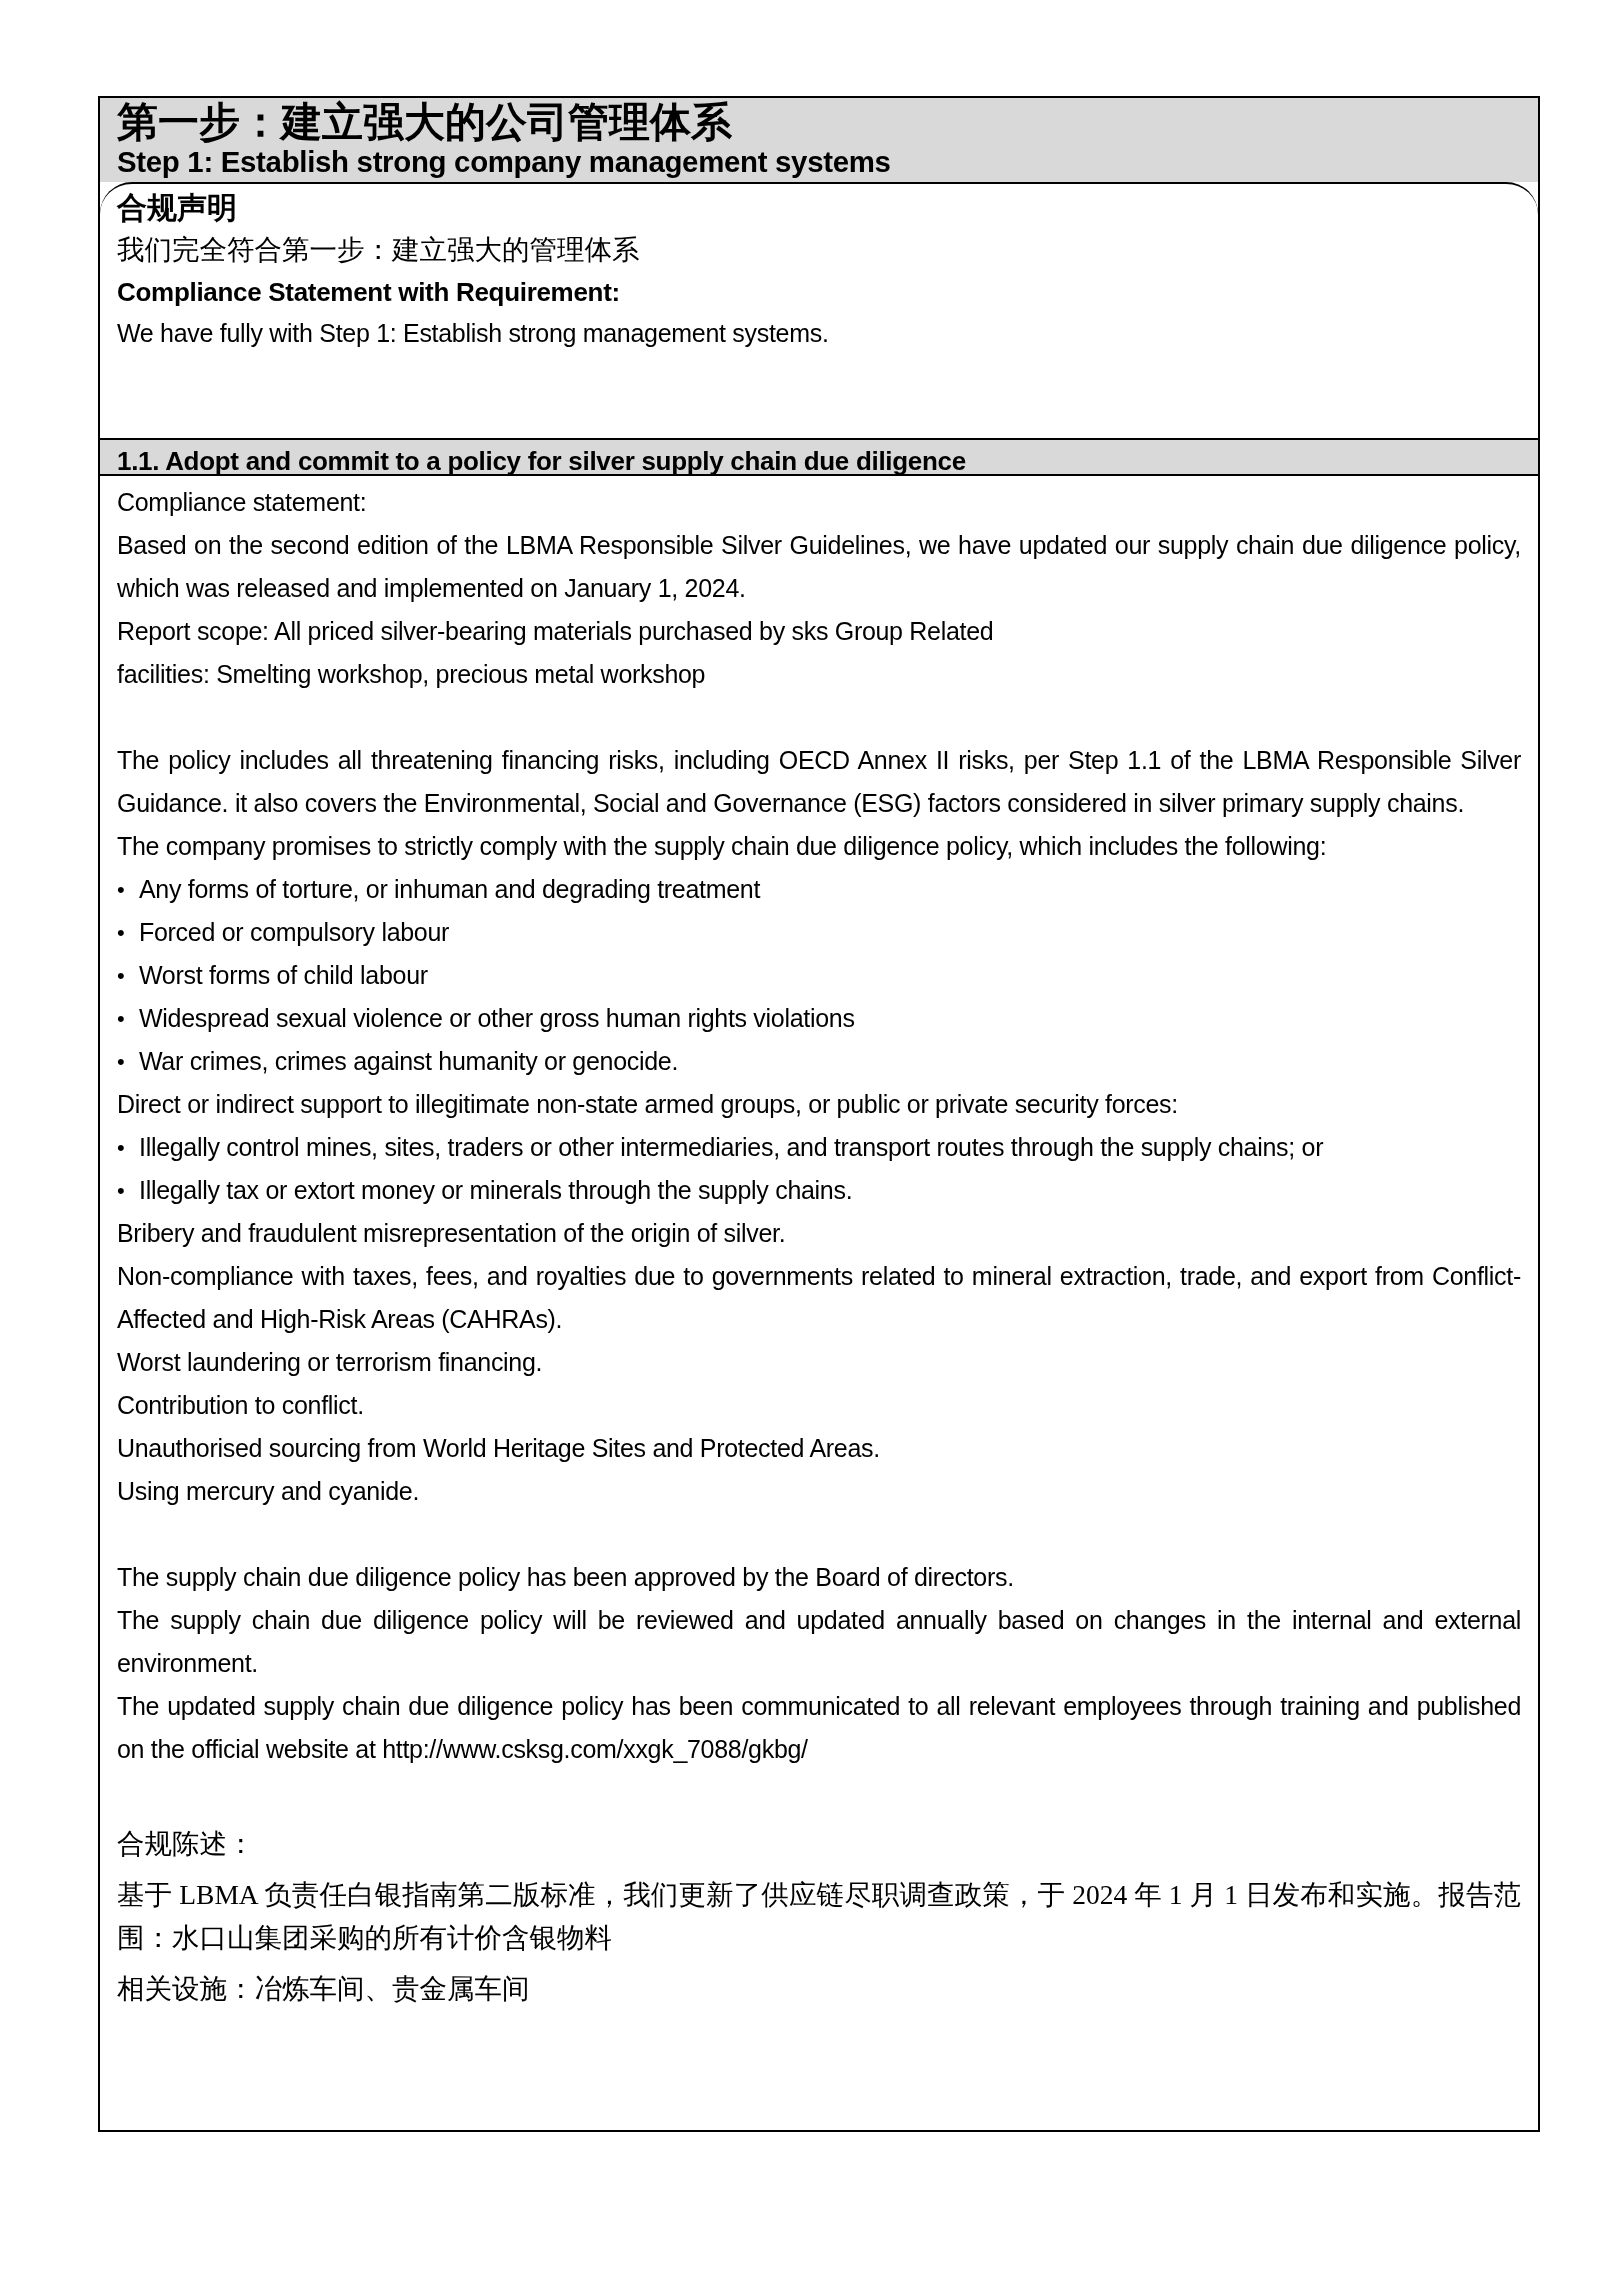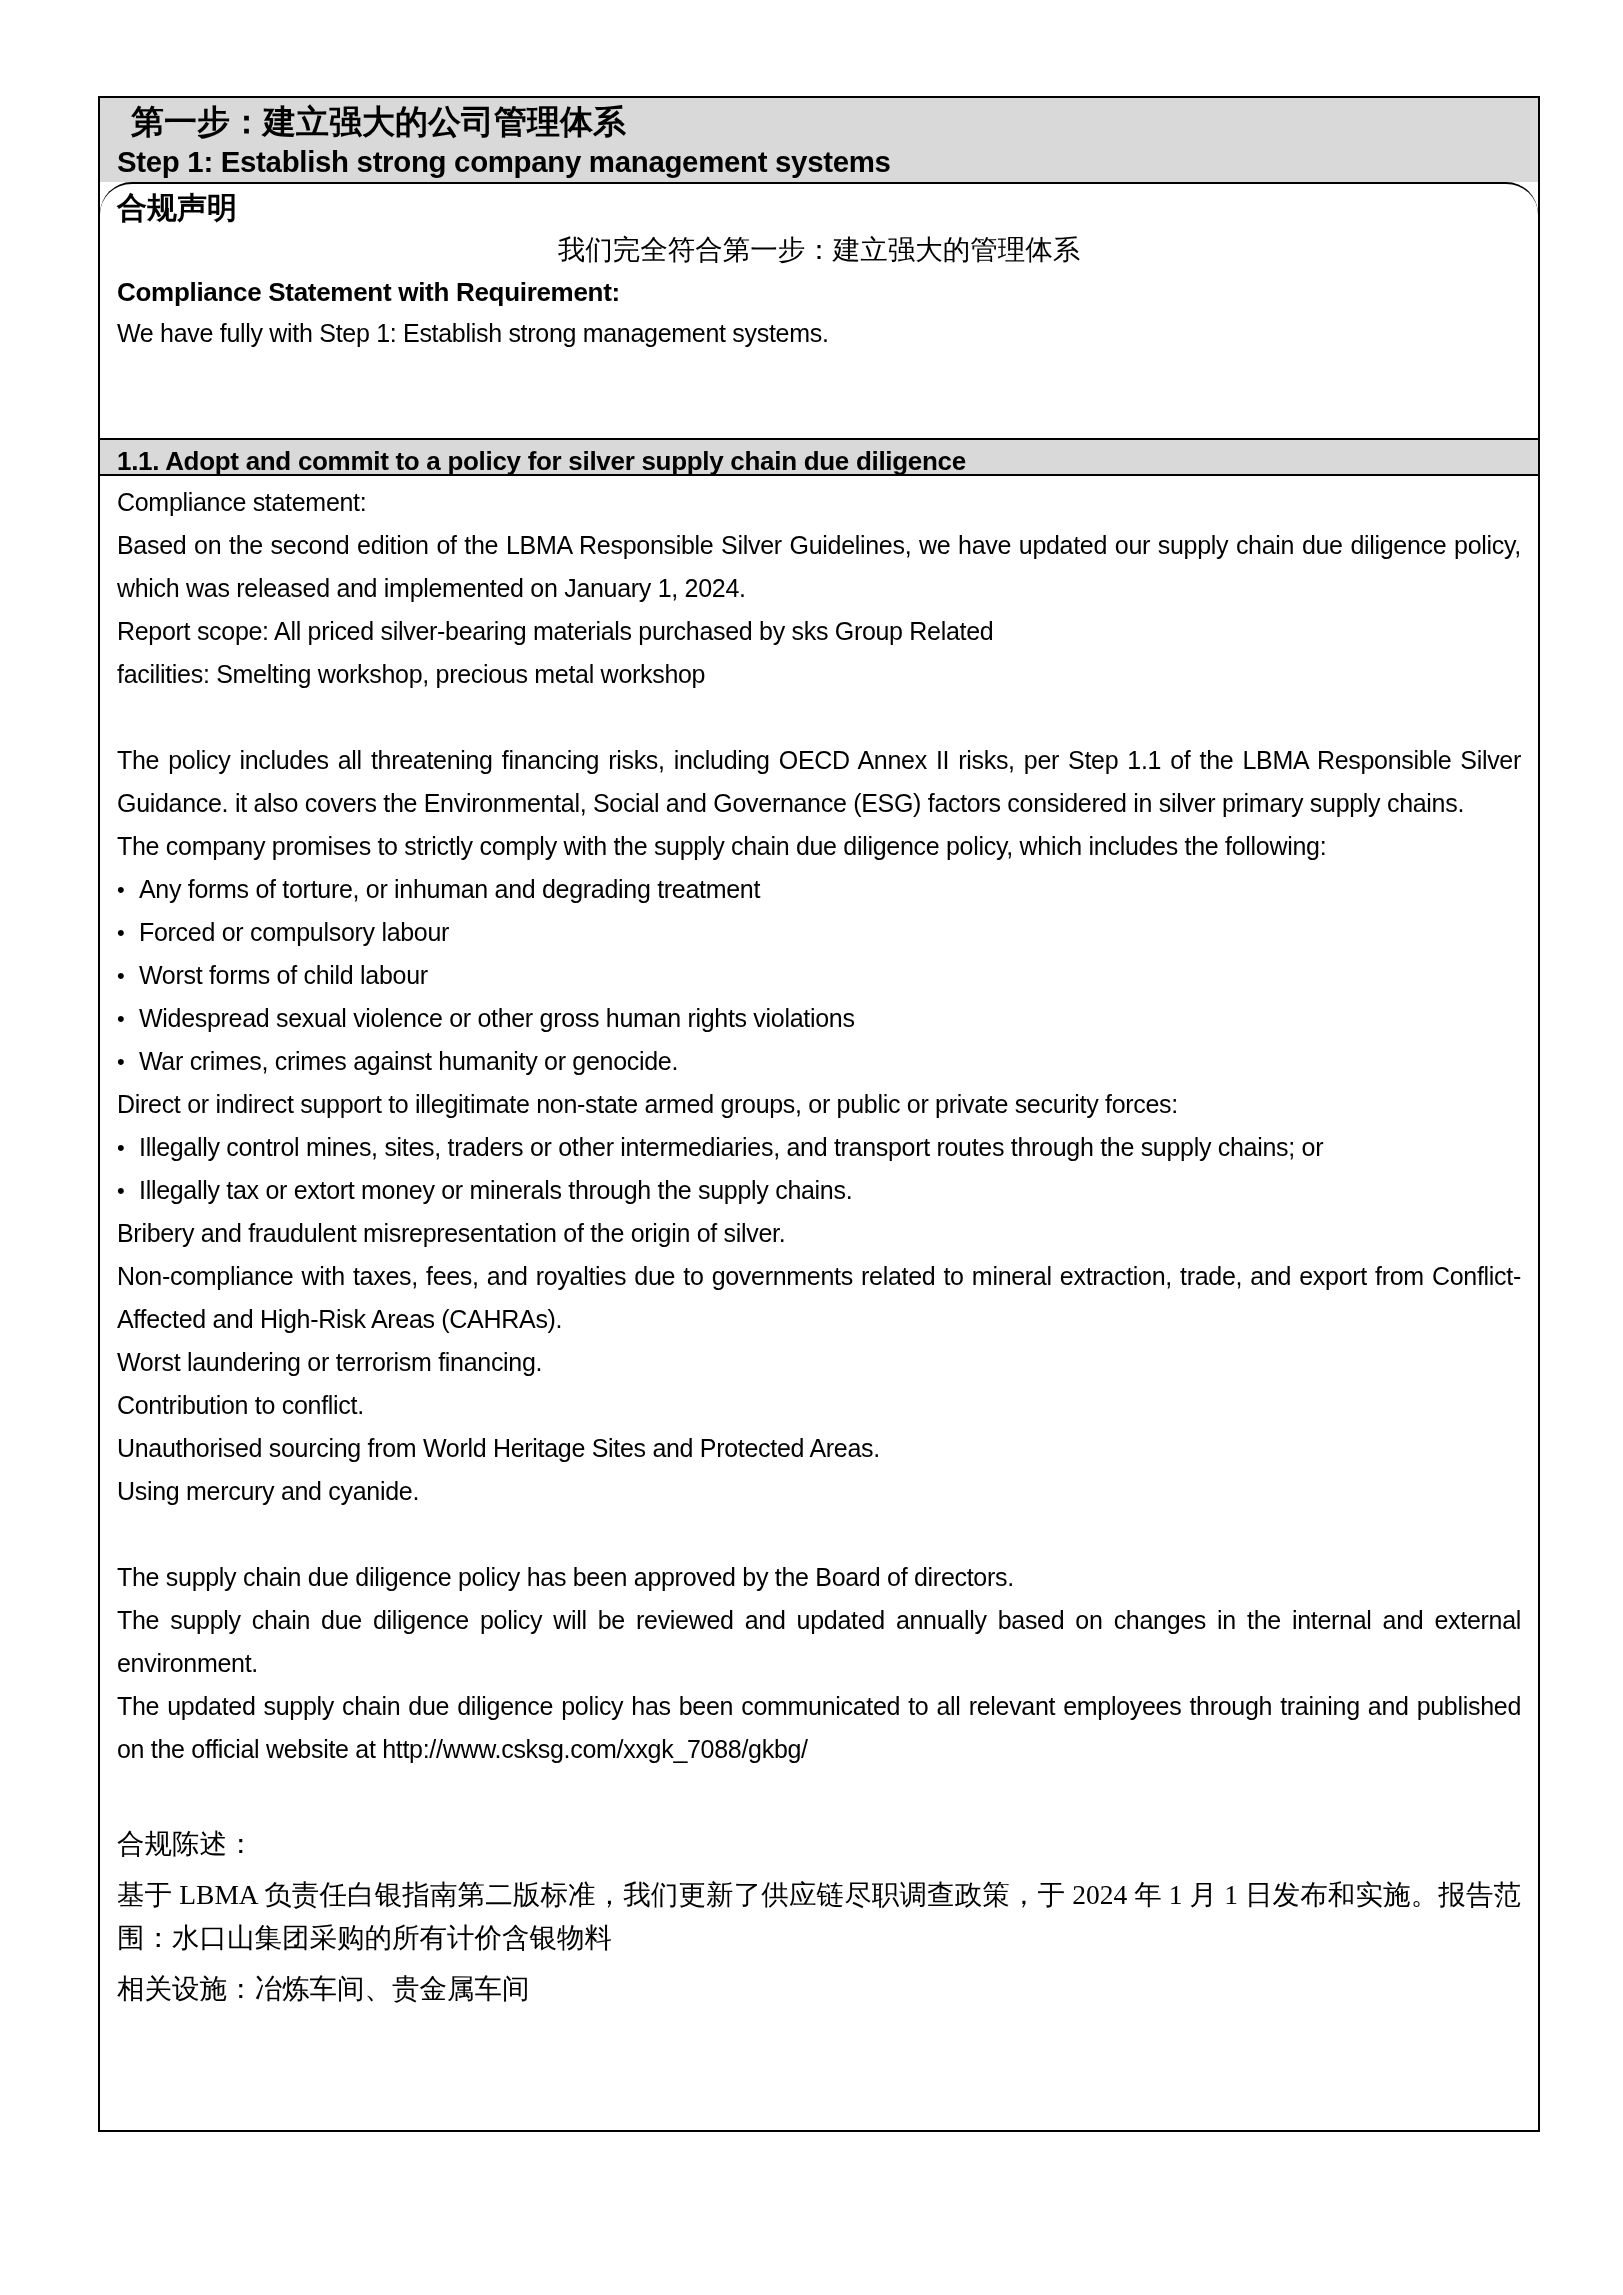--- a/index.html
+++ b/index.html
@@ -16,27 +16,27 @@
     border:2px solid #000;
     border-bottom-width:2.6px;
     background:#fff;
   }
   .row { box-sizing:border-box; padding:0 17px; overflow:hidden; }
   .row + .row { border-top:2px solid #000; }
   .row.gray { background:#d9d9d9; }
 
   
   .step-row { height:84px; padding-top:2.6px; }
-  .step-zh { font-family:"Liberation Serif", serif; font-weight:bold; font-size:33px; line-height:42px;margin-left:14px; }
+  .step-zh { font-family:"Liberation Serif", serif; font-weight:bold; font-size:41px; line-height:42px; }
   .step-en { font-weight:bold; font-size:29.4px; line-height:38px; letter-spacing:-0.3px; }
 
   
   .stmt-row { height:214px; padding-top:2.6px;border-radius:32px; }
   .stmt-zh-h { font-family:"Liberation Serif", serif; font-weight:bold; font-size:30px; line-height:42px; }
-  .stmt-zh   { font-family:"Liberation Serif", serif; font-size:27.5px; line-height:42px;text-align:center; }
+  .stmt-zh   { font-family:"Liberation Serif", serif; font-size:27.5px; line-height:42px; }
   .stmt-en-h { font-weight:bold; font-size:26px; line-height:43px; letter-spacing:-0.3px; }
   .stmt-en   { font-size:25px; line-height:39px; letter-spacing:-0.3px; }
 
   
   .sec-row { height:36px; padding-top:2px;margin-top:42px; }
   .sec-title { font-weight:bold; font-size:26px; line-height:38px; letter-spacing:-0.3px; }
 
   
   .body-row { min-height:1656px; padding:5.2px 17px 0 17px; }
   .line { font-size:25px; line-height:43px; letter-spacing:-0.3px; }

